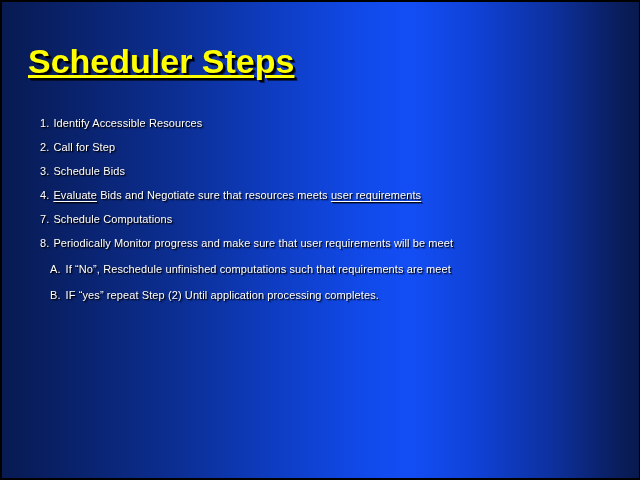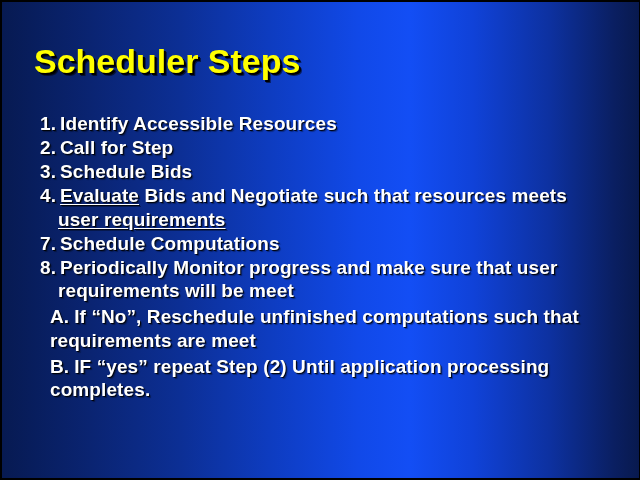--- a/index.html
+++ b/index.html
@@ -36,45 +36,46 @@
       #0d31a0 86%,
       #0a1f62 96%,
       #08194e 100%
     );
     overflow: hidden;
   }
 
   
   #title {
     position: absolute;
-    left: 32px;
+    left: 26px;
     top: 40px;
     font-size: 34px;
     font-weight: bold;
     color: #ffff00;
     letter-spacing: 0px;
     white-space: nowrap;
     text-shadow:
       2px 2px 0 #000000,
       3px 3px 0 rgba(0,0,0,0.55);
+    text-decoration: underline;
   }
 
   
   #body {
     position: absolute;
     left: 0;
     top: 110px;
     width: 640px;
   }
 
   .step {
     position: relative;
     color: #ffffff;
-    font-size: 19px;
-    font-weight: bold;
+    font-size: 11px;
+    font-weight: normal;
     line-height: 23.5px;
     margin: 0 0 0.5px 0;
     padding: 0;
     text-shadow:
       1px 1px 0 rgba(0,0,0,0.85),
       2px 2px 1px rgba(0,0,0,0.35);
     letter-spacing: 0.1px;
   }
 
   .step.level1 {
@@ -119,21 +120,21 @@
 
     <p class="step level1">
       <span class="num">2.</span><span>Call for Step</span>
     </p>
 
     <p class="step level1">
       <span class="num">3.</span><span>Schedule Bids</span>
     </p>
 
     <p class="step level1">
-      <span class="num">4.</span><u class="uline">Evaluate</u><span> Bids and Negotiate such that resources meets </span><u class="uline">user requirements</u>
+      <span class="num">4.</span><u class="uline">Evaluate</u><span> Bids and Negotiate sure that resources meets </span><u class="uline">user requirements</u>
     </p>
 
 
 
     <p class="step level1">
       <span class="num">7.</span><span>Schedule Computations</span>
     </p>
 
     <p class="step level1">
       <span class="num">8.</span><span>Periodically Monitor progress and make sure that user requirements will be meet</span>

